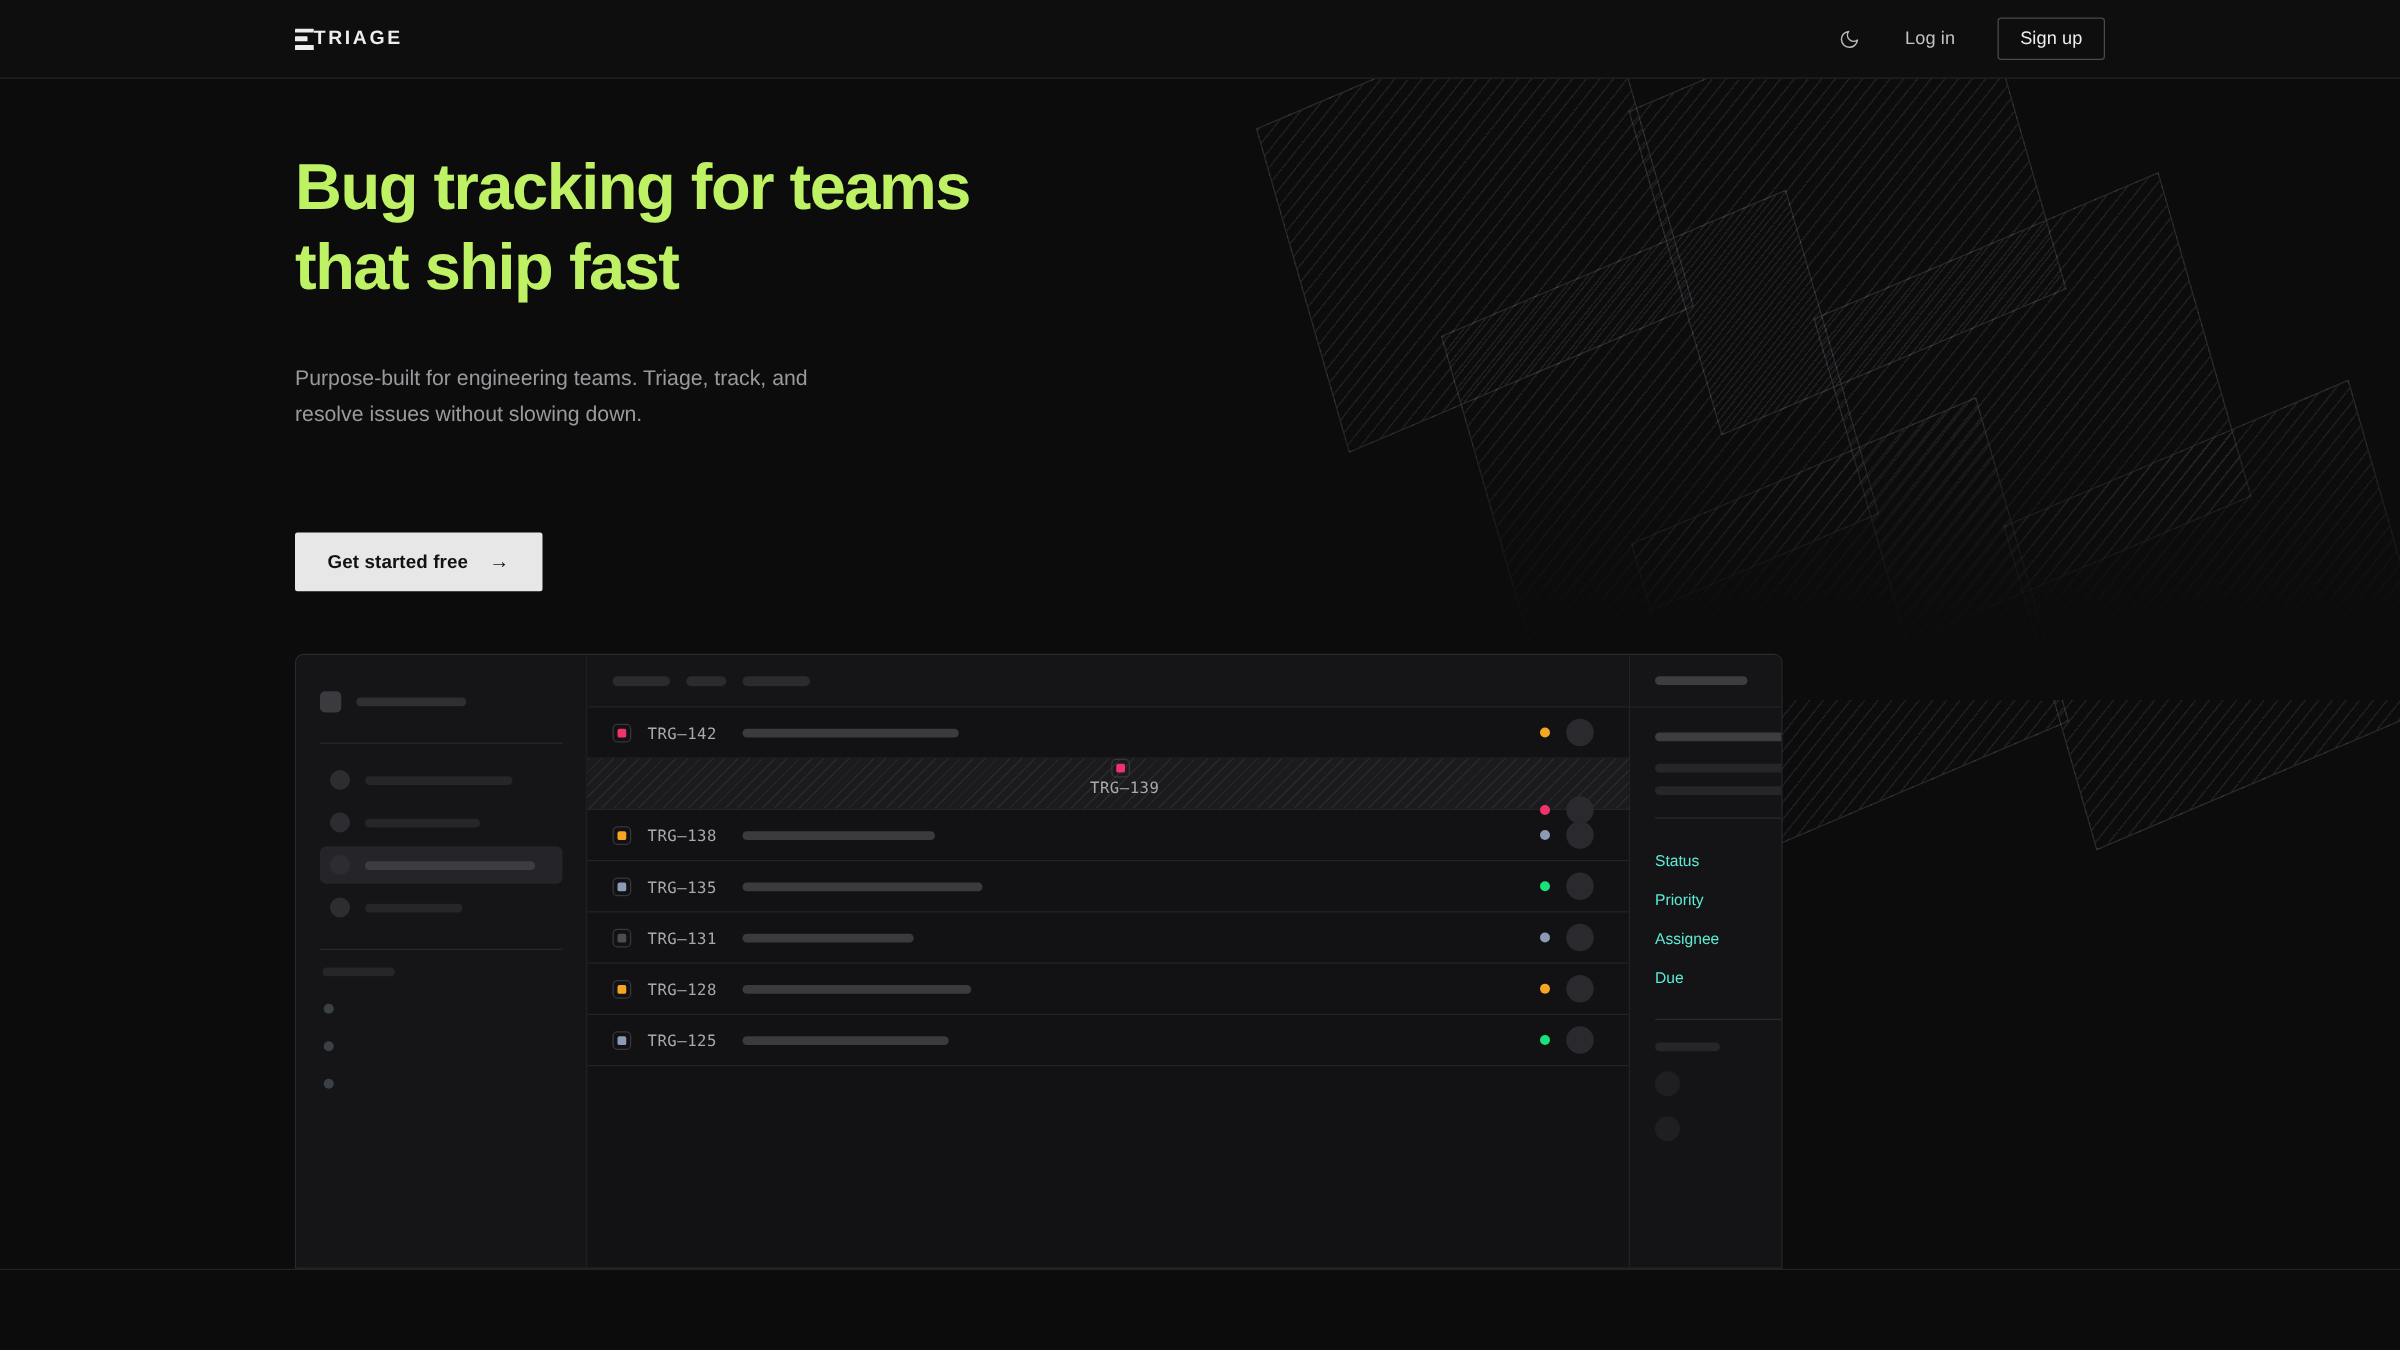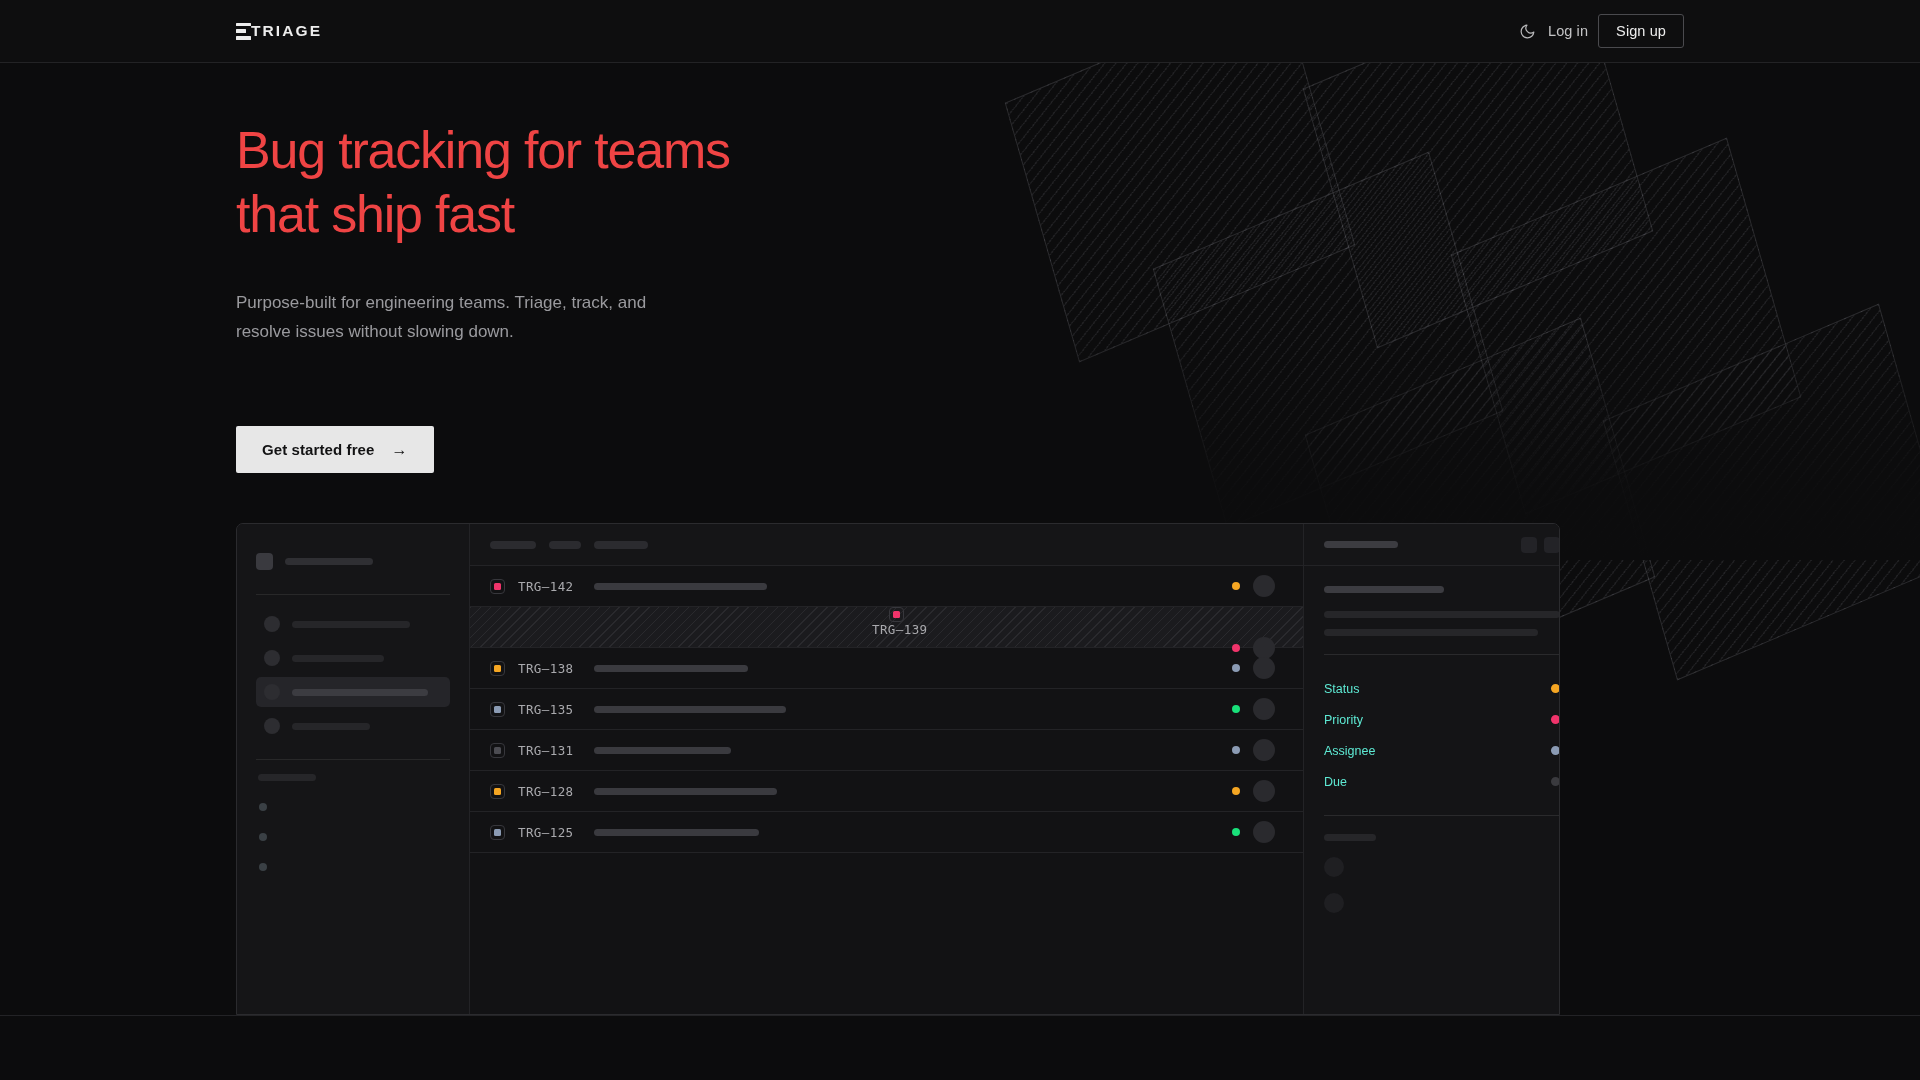--- a/index.html
+++ b/index.html
@@ -30,21 +30,21 @@
     width:15px; height:17px; display:flex; flex-direction:column;
     justify-content:space-between;
   }
   .brand-mark i{ display:block; height:3.5px; background:#ededed; border-radius:0.5px; }
   .brand-mark i:nth-child(1){ width:15px; }
   .brand-mark i:nth-child(2){ width:10px; }
   .brand-mark i:nth-child(3){ width:15px; }
   .brand-name{
     font-size:15.5px; font-weight:700; letter-spacing:2.1px; color:#ededed;
   }
-  .nav-right{ display:flex; align-items:center; gap:10px; }
+  .nav-right{ display:flex; align-items:center; gap:34px; }
   .icon-btn{
     width:22px; height:22px; display:flex; align-items:center; justify-content:center;
     cursor:pointer; color:#b9b9bb;
   }
   .nav-link{
     font-size:14.5px; color:#c3c3c5; cursor:pointer; letter-spacing:.1px;
   }
   .nav-cta{
     font-size:14.5px; color:#ededed; border:1px solid #4a4a4e;
     padding:8px 17px; border-radius:3px; cursor:pointer; background:transparent;
@@ -70,40 +70,40 @@
   .ribbon.r5{ width:300px; height:268px; left:1330px; top:372px; transform:rotate(-23deg) skewX(-7deg); }
   .ribbon.r6{ width:300px; height:268px; left:1628px; top:358px; transform:rotate(-23deg) skewX(-7deg); }
   .decor-mask{
     position:absolute; left:0; top:0; width:1920px; height:560px;
     background:linear-gradient(180deg, rgba(12,12,13,0) 58%, rgba(12,12,13,.92) 88%, #0c0c0d 100%);
   }
 
   
   .hero{ position:absolute; left:236px; top:118px; z-index:10; }
   .hero h1{
-    font-size:52px; line-height:64px; font-weight:400; color:#ef4444;
+    font-size:52px; line-height:64px; font-weight:700; color:#bef264;
     letter-spacing:-1.2px; white-space:pre-line;
   }
   .hero p{
     margin-top:42px;
     font-size:17px; line-height:29px; color:#9a9a9e; max-width:470px;
     white-space:pre-line;
   }
   .cta{
     margin-top:80px; display:inline-flex; align-items:center; gap:17px;
     background:#e7e7e7; color:#121213;
     font-size:15px; font-weight:700; letter-spacing:.1px;
     padding:15px 26px; border:none; border-radius:2px; cursor:pointer;
   }
   .cta .arrow{ font-size:16px; line-height:1; }
 
   
   .mock{
     position:absolute; left:236px; top:523px;
-    width:1324px; height:492px;
+    width:1190px; height:492px;
     background:#161618;
     border:1px solid #2b2b2e;
     border-radius:7px 7px 0 0;
     display:flex; overflow:hidden; z-index:12;
   }
 
   
   .mk-side{
     width:233px; flex:none; background:#151517;
     border-right:1px solid #232326; padding:22px 19px 0 19px;

